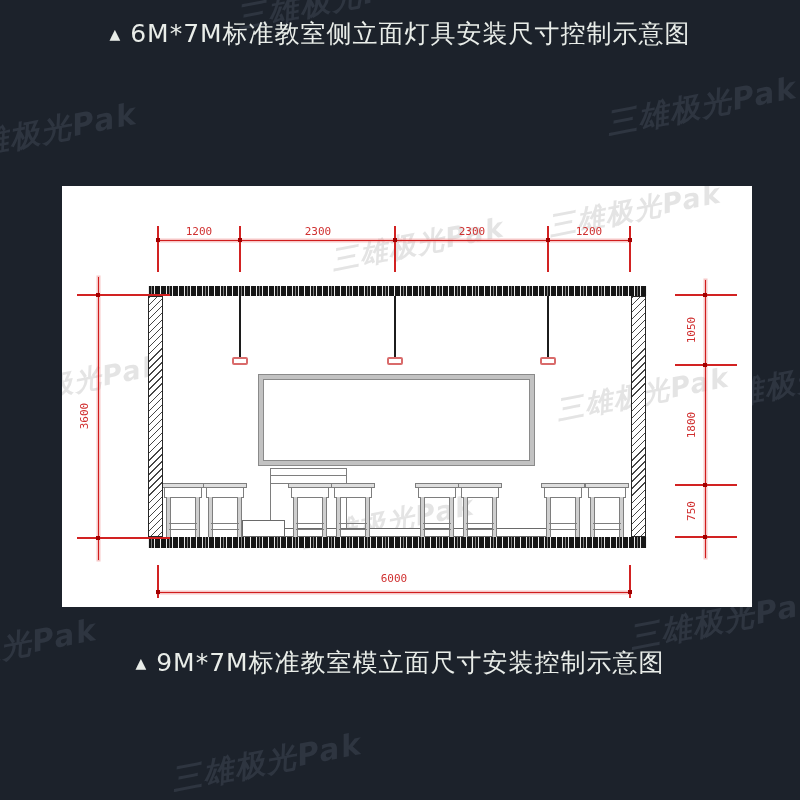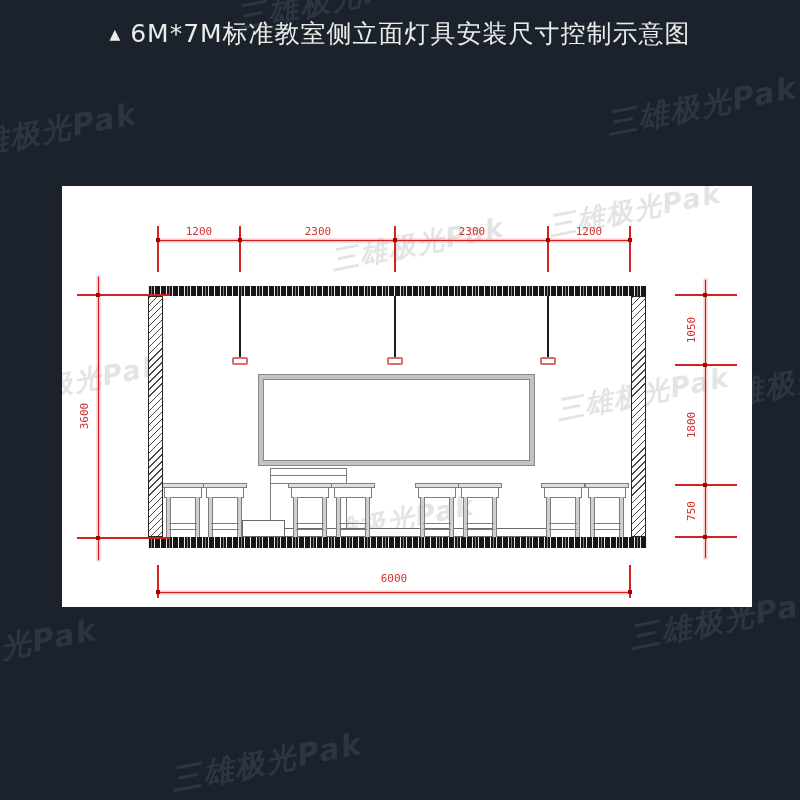--- a/index.html
+++ b/index.html
@@ -202,14 +202,17 @@
     <span class="abs dlabel vert" style="left:629px;top:325px">750</span>
 
     <div class="abs dl-h" style="left:96px;top:406px;width:472px"></div>
     <div class="abs tick-v" style="left:95px;top:379px;height:33px"></div>
     <div class="abs tick-v" style="left:567px;top:379px;height:33px"></div>
     <div class="abs sq" style="left:96px;top:406px"></div>
     <div class="abs sq" style="left:568px;top:406px"></div>
     <span class="abs dlabel" style="left:332px;top:392px">6000</span>
   </div>
 
+  <div class="title" style="top:646px">
+    <span class="marker">▲</span><span>9M*7M标准教室模立面尺寸安装控制示意图</span>
+  </div>
 
 </div>
 
 </body></html>

